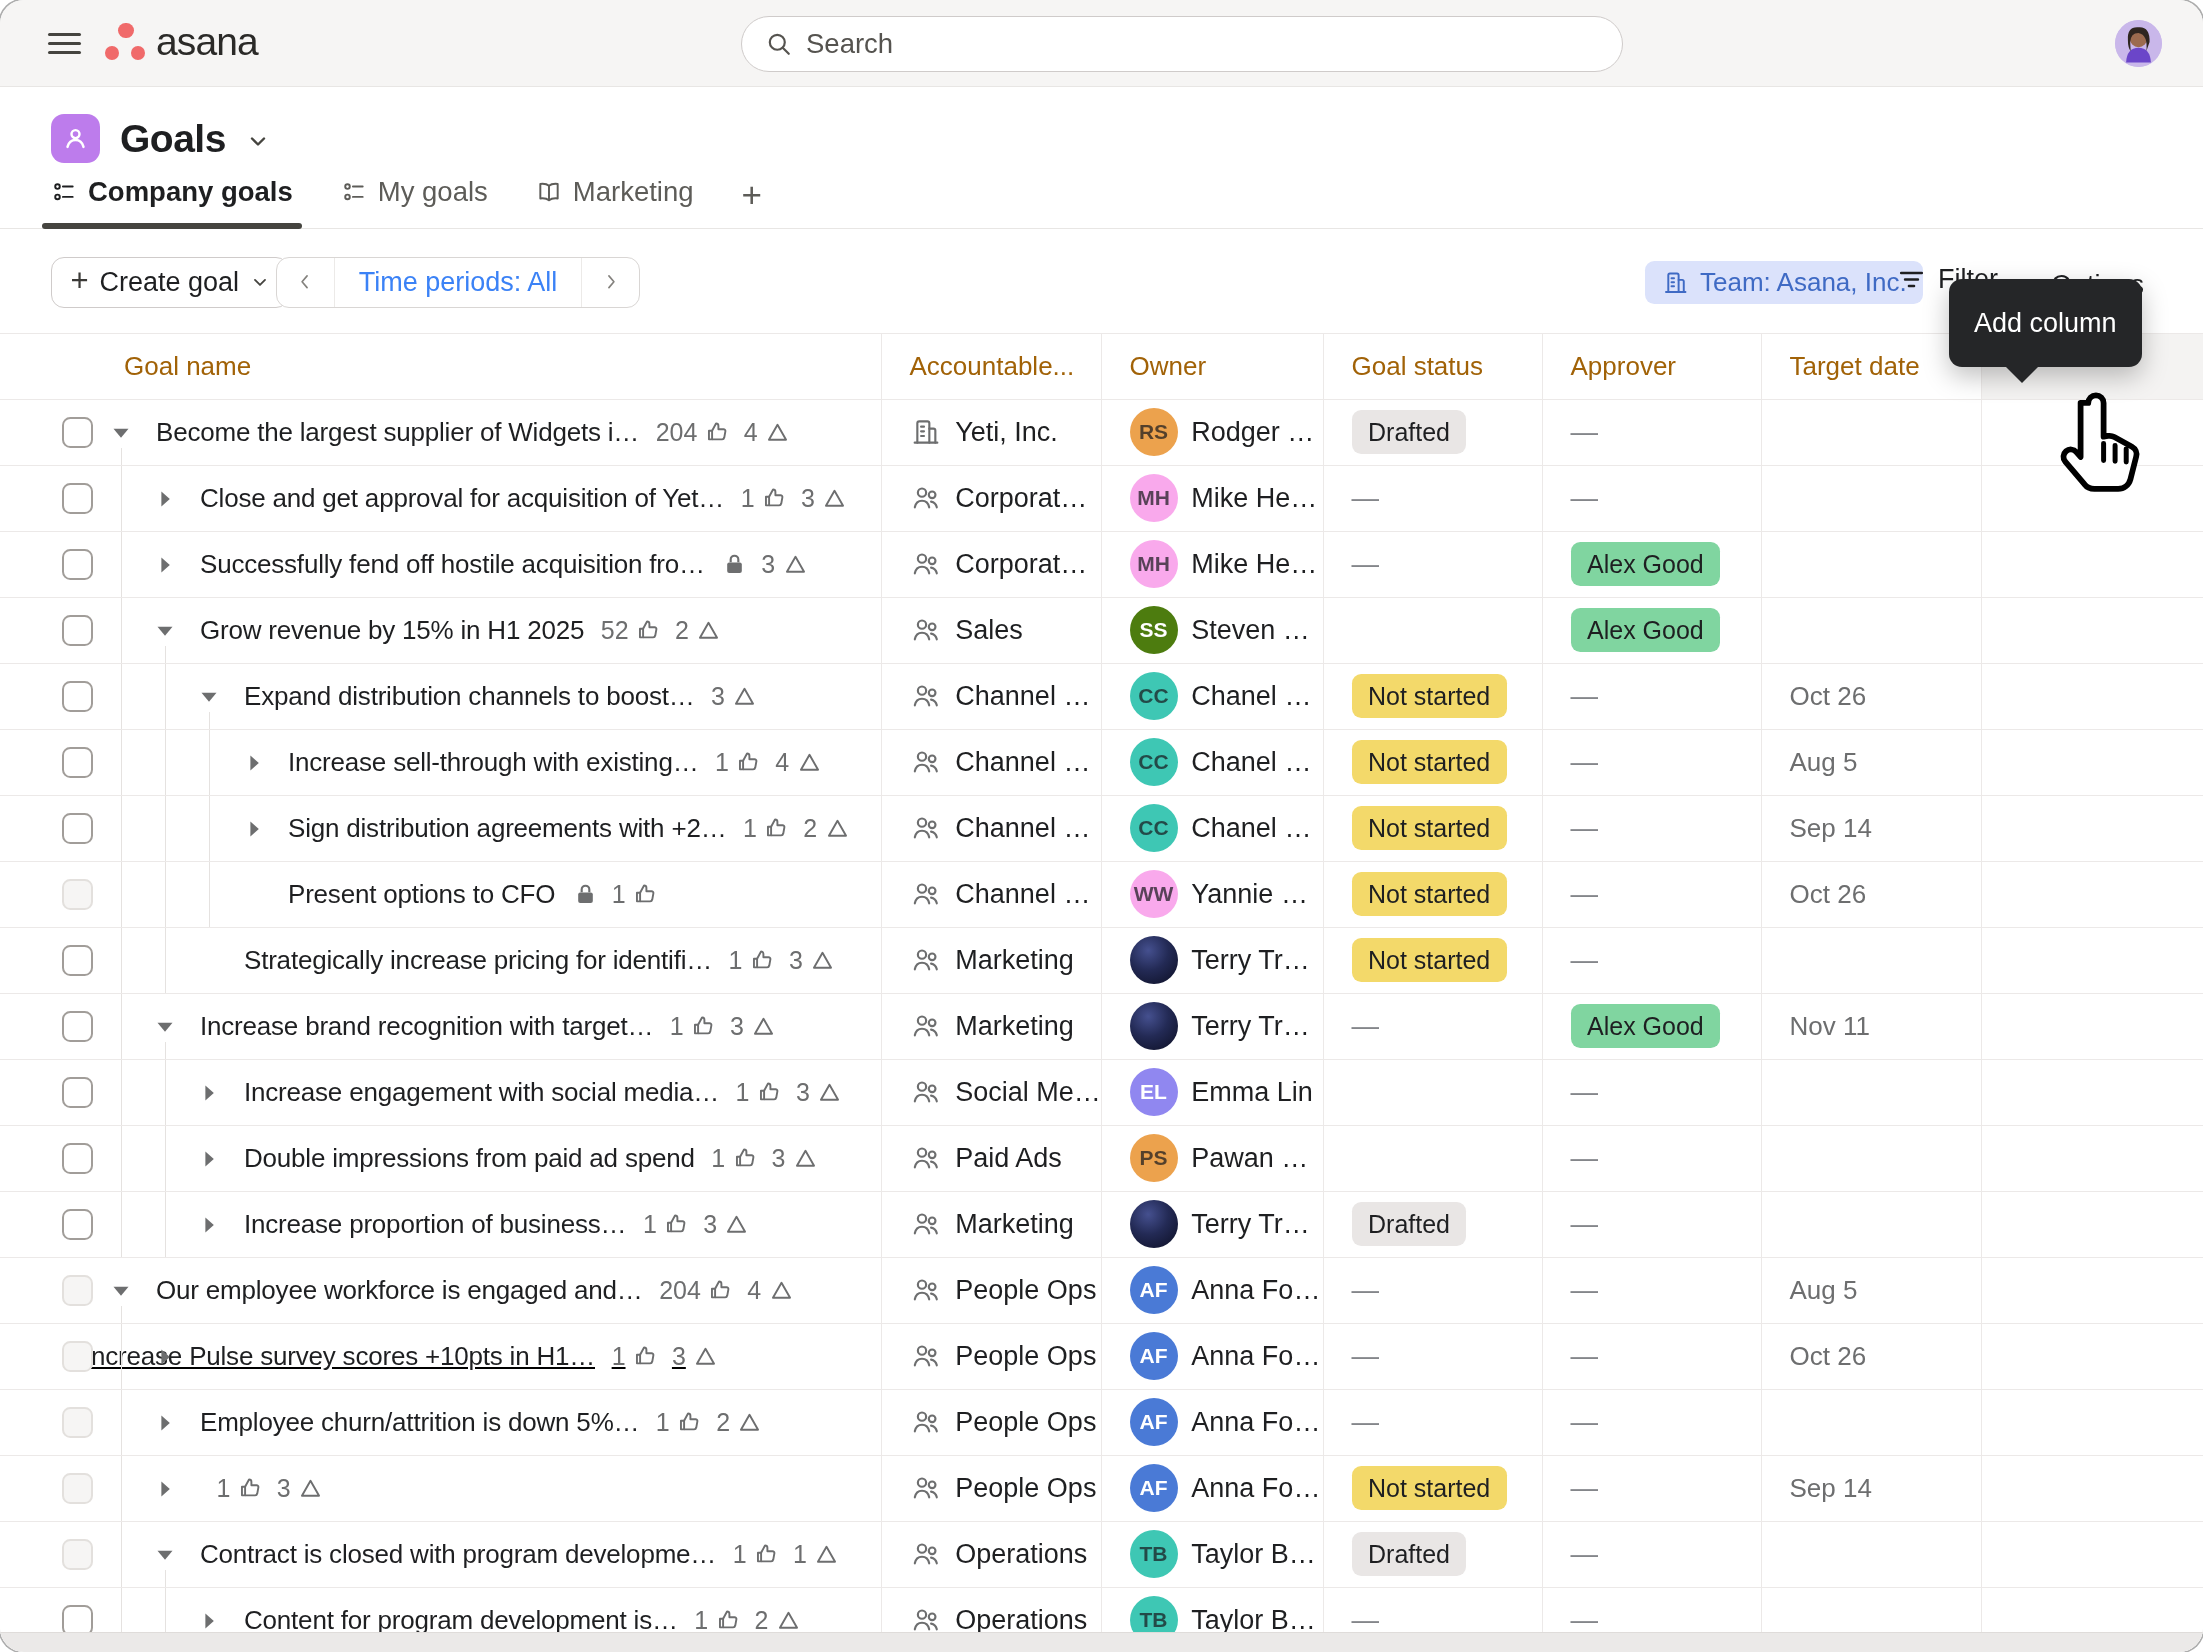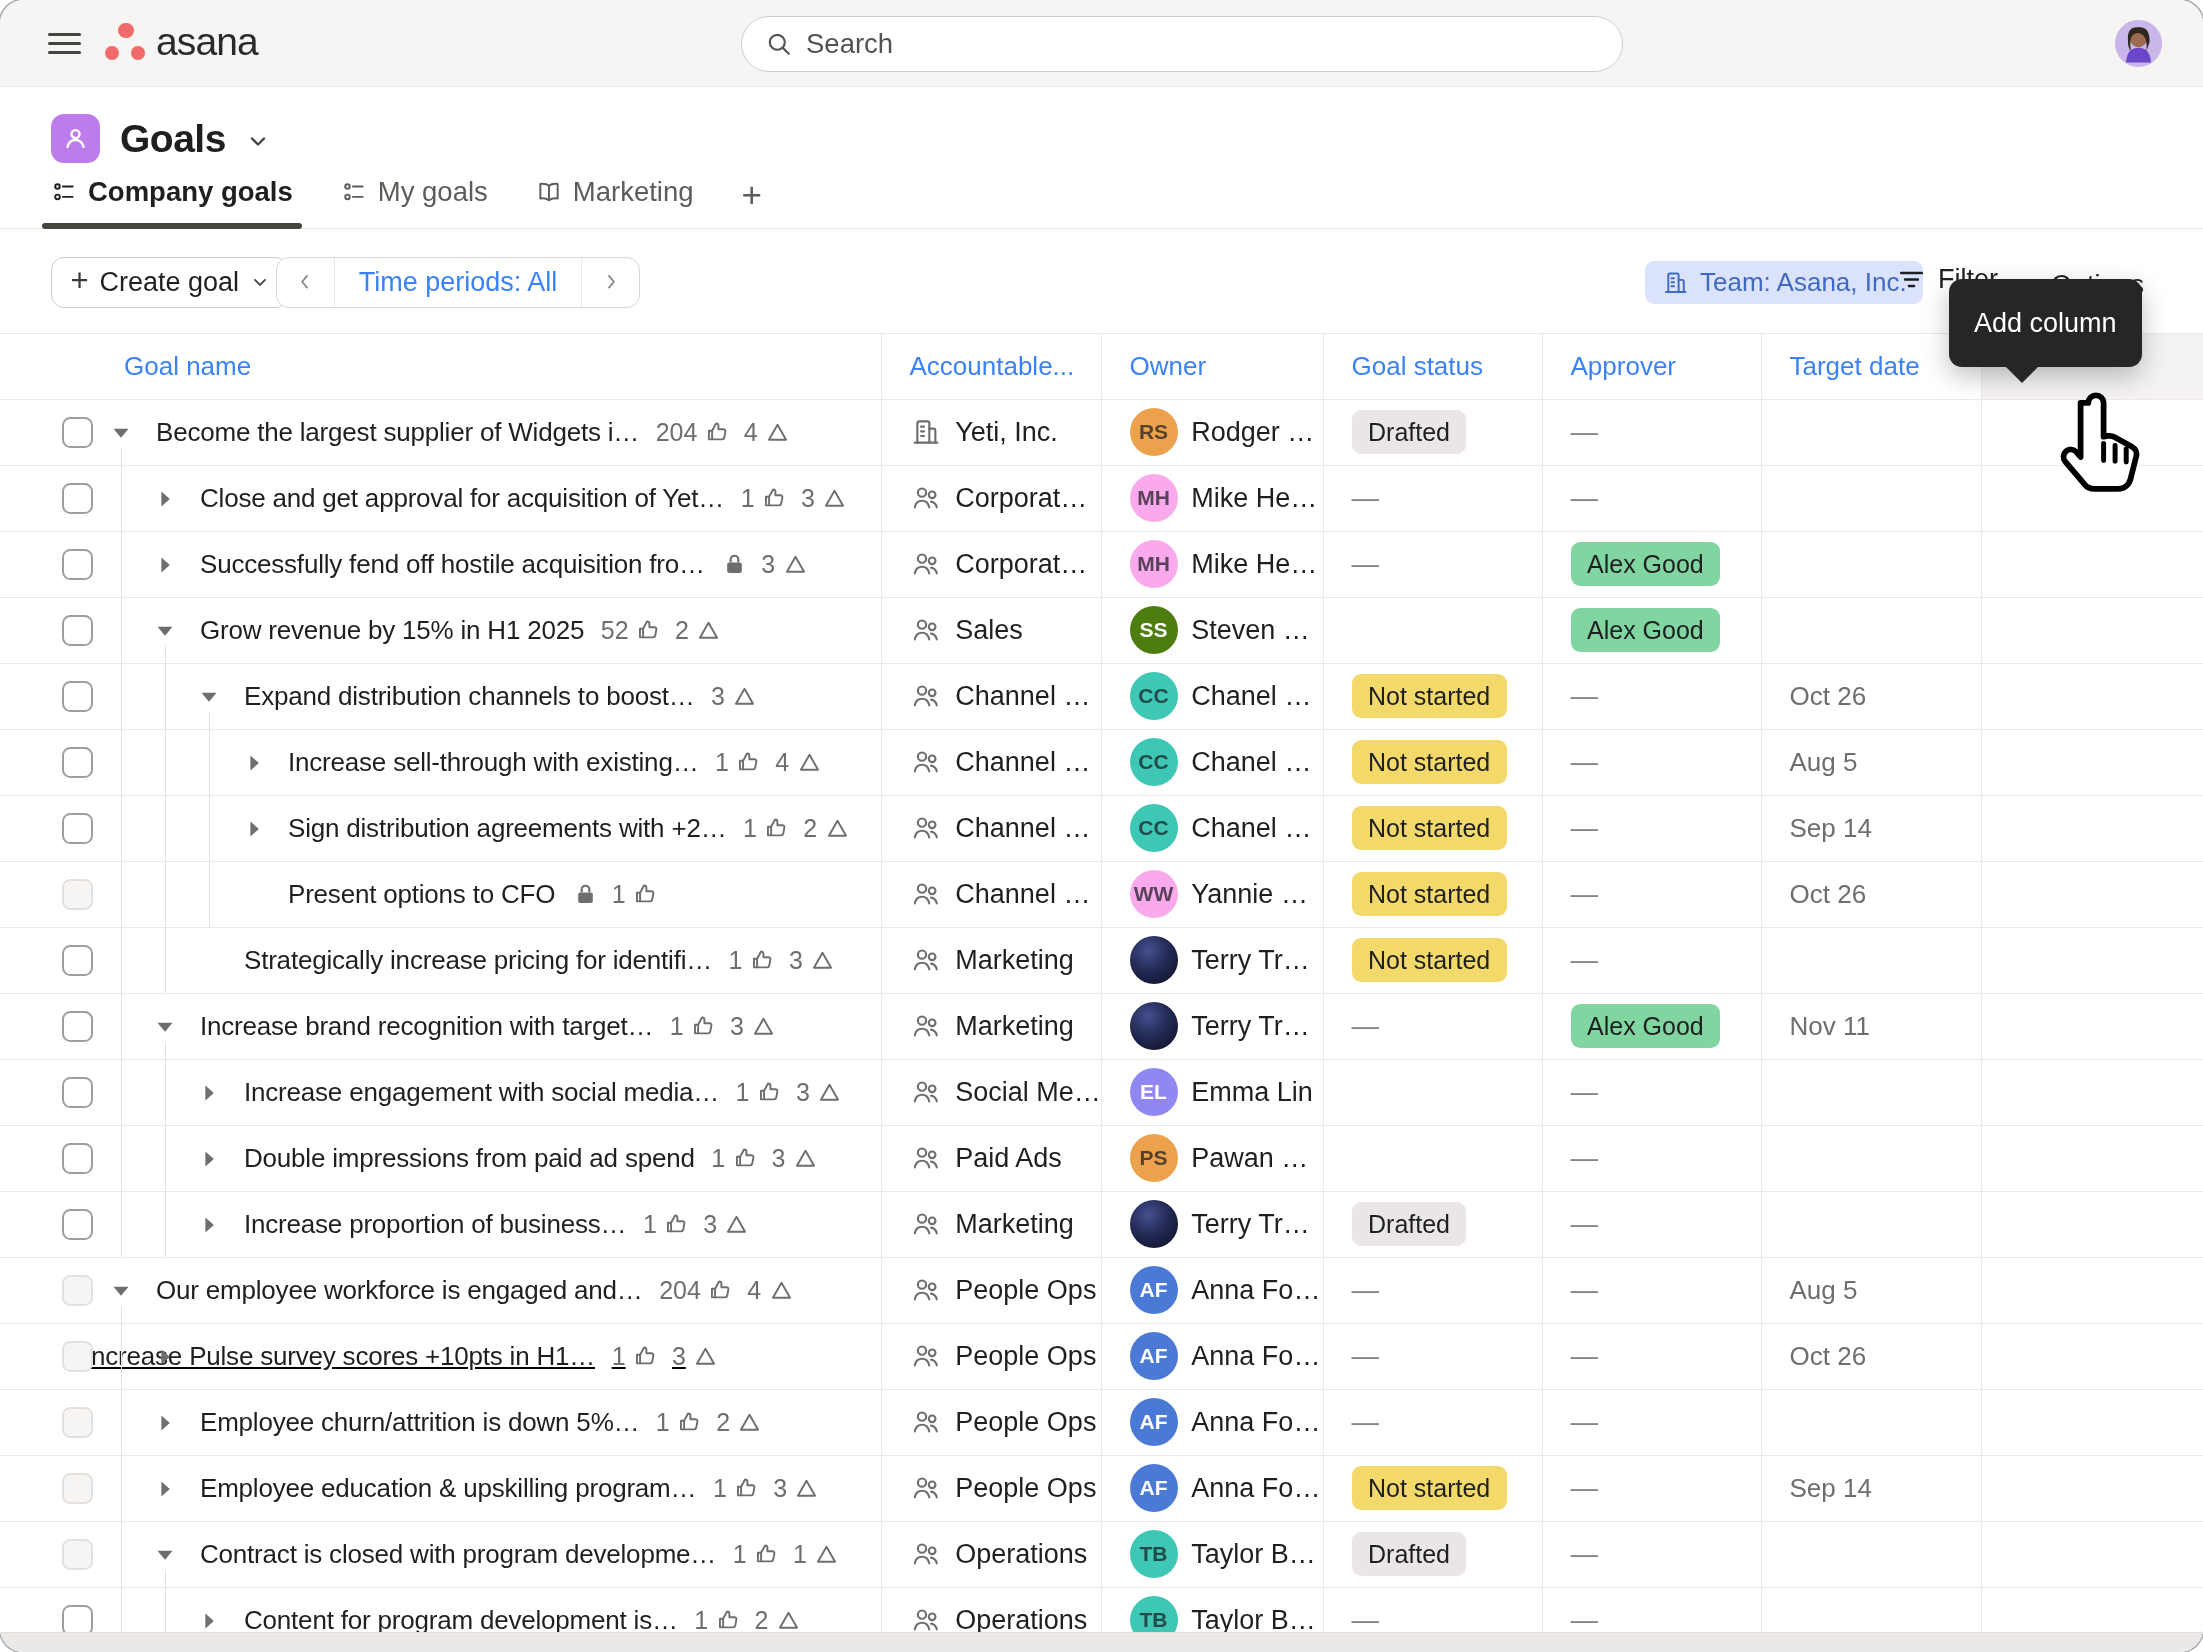--- a/index.html
+++ b/index.html
@@ -48,21 +48,21 @@
                border-radius:9.2px; padding:0 16.5px; font-size:26px; cursor:pointer; }
   .team-chip svg { width:27.5px; height:27.5px; }
   .filter-group { position:absolute; left:1896px; top:7.3px; display:flex; align-items:center; gap:11px; font-size:27px; color:#1e1f21; cursor:pointer; }
   .filter-group svg { width:31px; height:31px; }
   .options-label { position:absolute; left:2051px; top:13px; font-size:27px; color:#1e1f21; cursor:pointer; }
 
   
   .gtable { margin-top:25px; }
   .thead, .trow { display:grid; grid-template-columns:882px 220px 222px 219px 219px 220px 1fr; }
   .thead { height:67px; border-top:0.9px solid #ece9e8; border-bottom:0.9px solid #ece9e8; }
-  .th { display:flex; align-items:center; font-size:26px; color:#3b82f6; padding-left:27.5px; border-right:0.9px solid #ece9e8; }
+  .th { display:flex; align-items:center; font-size:26px; color:#a16207; padding-left:27.5px; border-right:0.9px solid #ece9e8; }
   .th:first-child { padding-left:124px; }
   .th:last-child { border-right:none; background:#f4f3f2; }
   .th-add { font-size:37px; color:#6d6e6f; font-weight:300; cursor:pointer; padding-left:29px; }
 
   .trow { height:66px; border-bottom:0.9px solid #ece9e8; background:#fff; }
   .cell { position:relative; display:flex; align-items:center; border-right:0.9px solid #ece9e8; overflow:hidden; }
   .cell:last-child { border-right:none; }
 
   .goal-cell { padding-right:11px; }
   .guide { position:absolute; top:0; bottom:0; width:1.4px; background:#e5e2e0; }
@@ -1087,21 +1087,20 @@
     <div class="trow">
       <div class="cell goal-cell" style="padding-left: 200px;">
             <span class="guide" style="left: 121px;"></span>
         <span class="checkbox disabled"></span>
         <span class="expander" style="left: 153px;">
 
           <svg class="i-closed" viewBox="0 0 16 16" style="display: block;">
                 <path d="M5.6 3v10l5.6-5z"></path>
               </svg>
         </span>
-        <span class="goal-text">Employee education &amp; upskilling program…</span>
         <span class="badges">
 
           <span class="grp b-likes" style="display: flex;">
             <span class="num like-count">1</span>
             <svg viewBox="0 0 24 24" fill="none" stroke="#6d6e6f" stroke-width="1.7" stroke-linejoin="round">
                   <path d="M7.2 10.4 10.7 4c1.2 0 2.1.9 2.1 2.1v3h4.6c1 0 1.8.9 1.6 1.9l-1 5.5c-.2.9-1 1.6-1.9 1.6H7.2"></path>
                   <path d="M7.2 10.4H4.4v7.7h2.8z"></path>
                 </svg>
           </span>
           <span class="grp b-subs" style="display: flex;">

